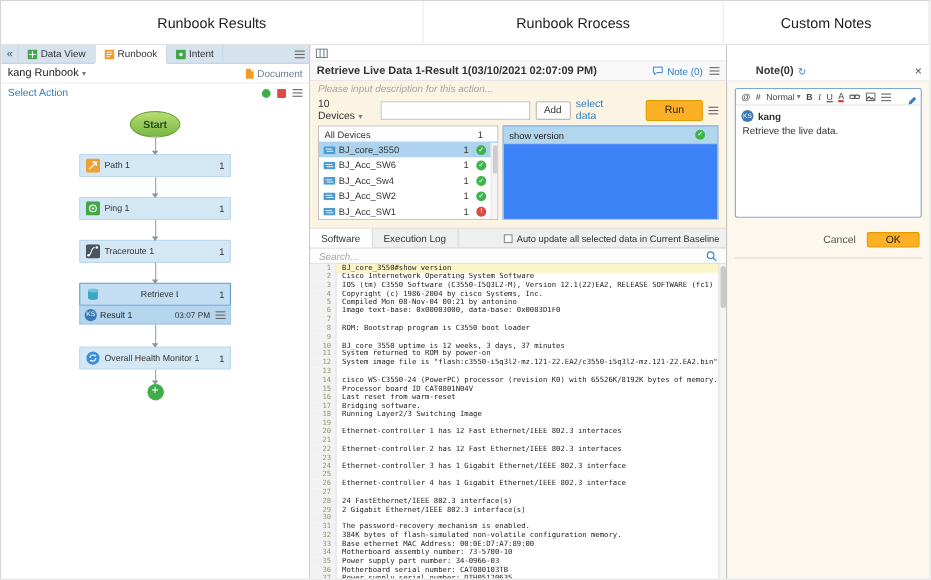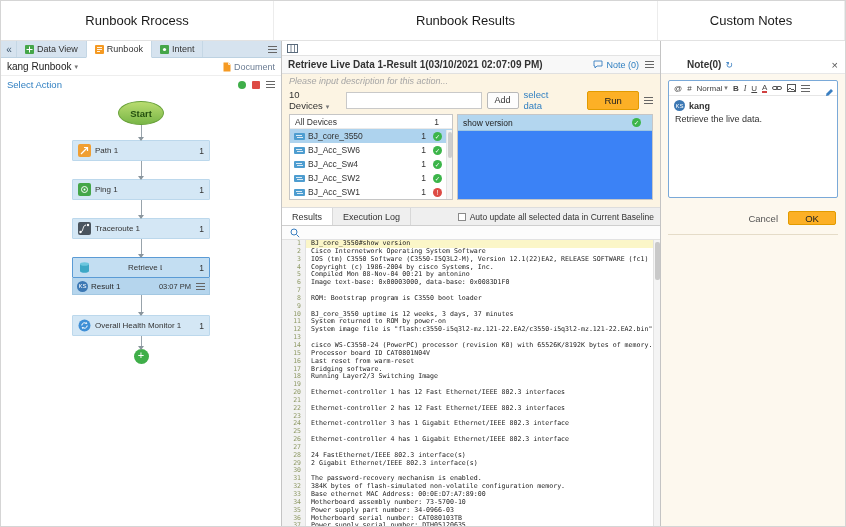--- a/index.html
+++ b/index.html
@@ -118,22 +118,22 @@
   .rp-divider { margin-top:9px; border-top:1px solid #e5dcc8; }
 
   button { font-family:"Liberation Sans",sans-serif; cursor:pointer; }
 </style>
 </head>
 <body>
 
 <div class="screen">
 
   <div class="top-header">
+    <div class="sect sect2">Runbook Results</div>
     <div class="sect sect1">Runbook Rrocess</div>
-    <div class="sect sect2">Runbook Results</div>
     <div class="sect sect3">Custom Notes</div>
   </div>
 
   <div class="main">
 
     <div class="left-panel">
       <div class="tab-bar">
         <span class="tab-collapse">«</span>
         <div class="ltab">
           <svg width="9" height="9">
@@ -341,32 +341,33 @@
             <div class="data-row">
               <span class="dname">show version</span>
               <span class="status ok">✓</span>
             </div>
           </div>
         </div>
       </div>
 
       <div class="tabs-row">
         <div class="rtab active">
-            <span>Results</span>
+            <span>Software</span>
           </div>
         <div class="rtab">
             <span>Execution Log</span>
           </div>
         <label class="auto-update">
           <span class="cb"></span>
           <span>Auto update all selected data in Current Baseline</span>
         </label>
       </div>
 
       <div class="search-row">
+        <input class="search-input" placeholder="Search..." style="">
         <svg width="10" height="10">
             <circle cx="4" cy="4" r="3" fill="none" stroke="#3a7fc1"></circle>
             <line x1="6.5" y1="6.5" x2="9.2" y2="9.2" stroke="#3a7fc1"></line>
           </svg>
       </div>
 
       <div class="code-wrap">
         <div class="code-lines">
             <div class="code-line hl">
               <span class="ln">1</span>

